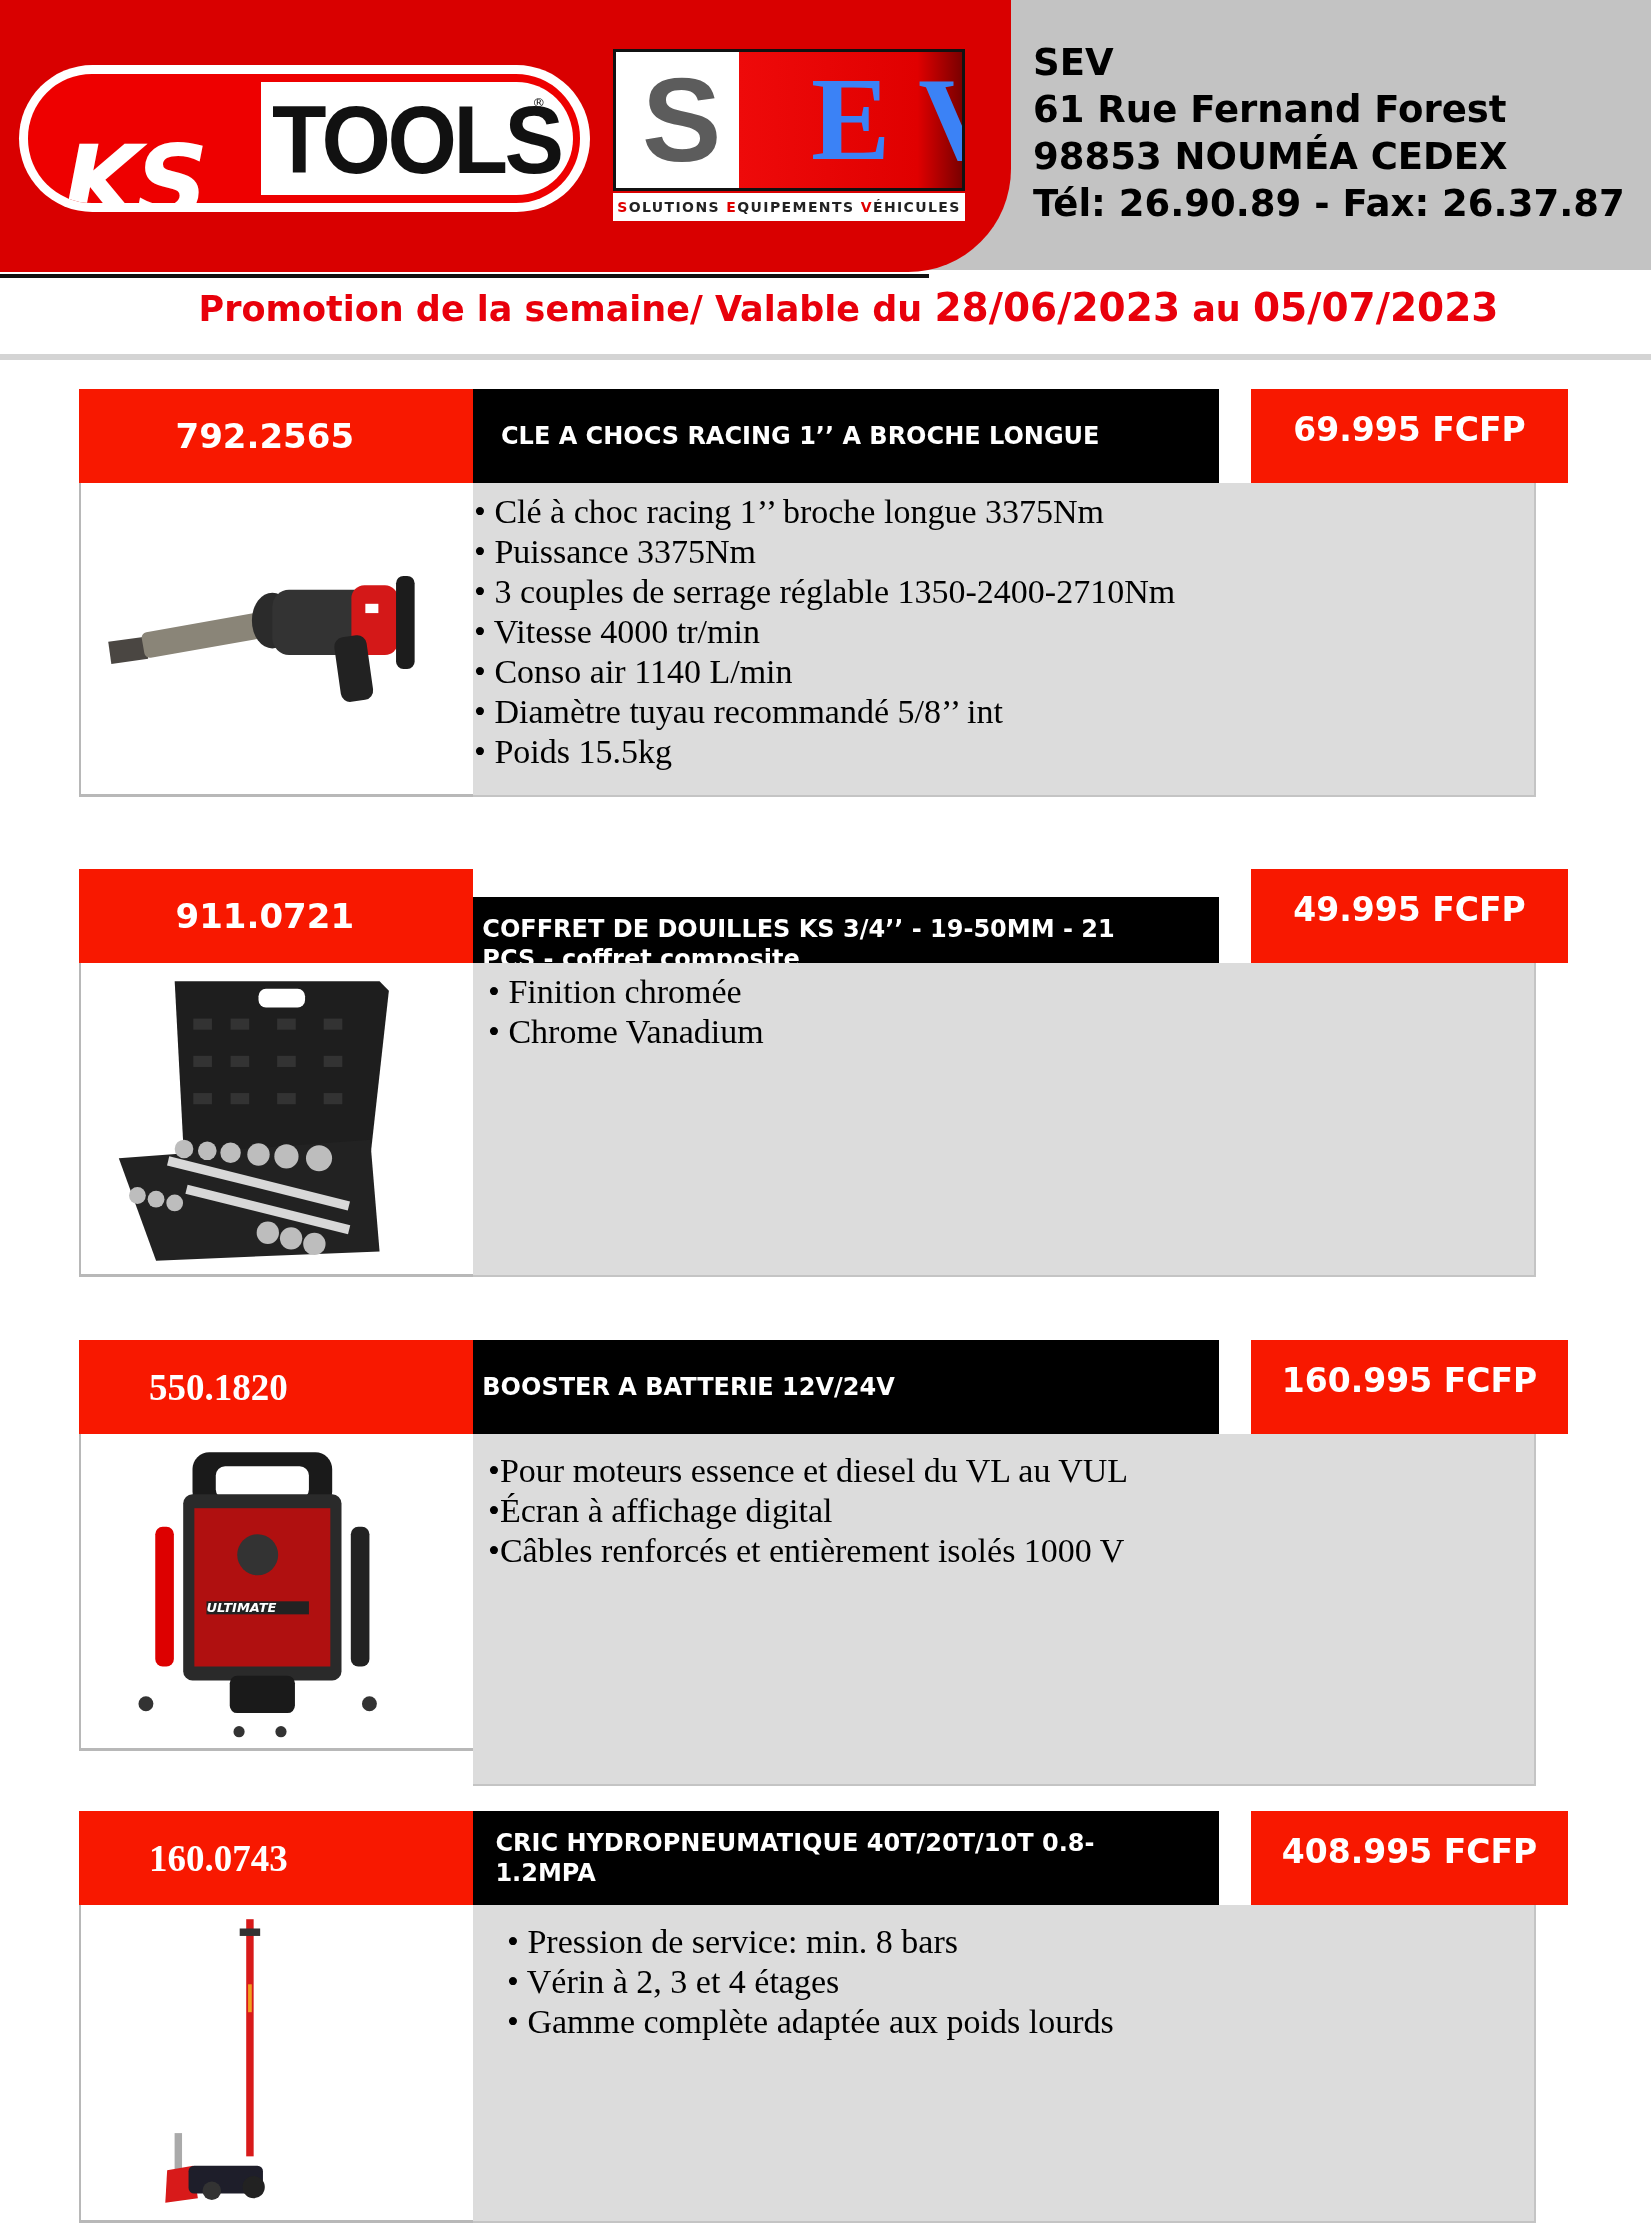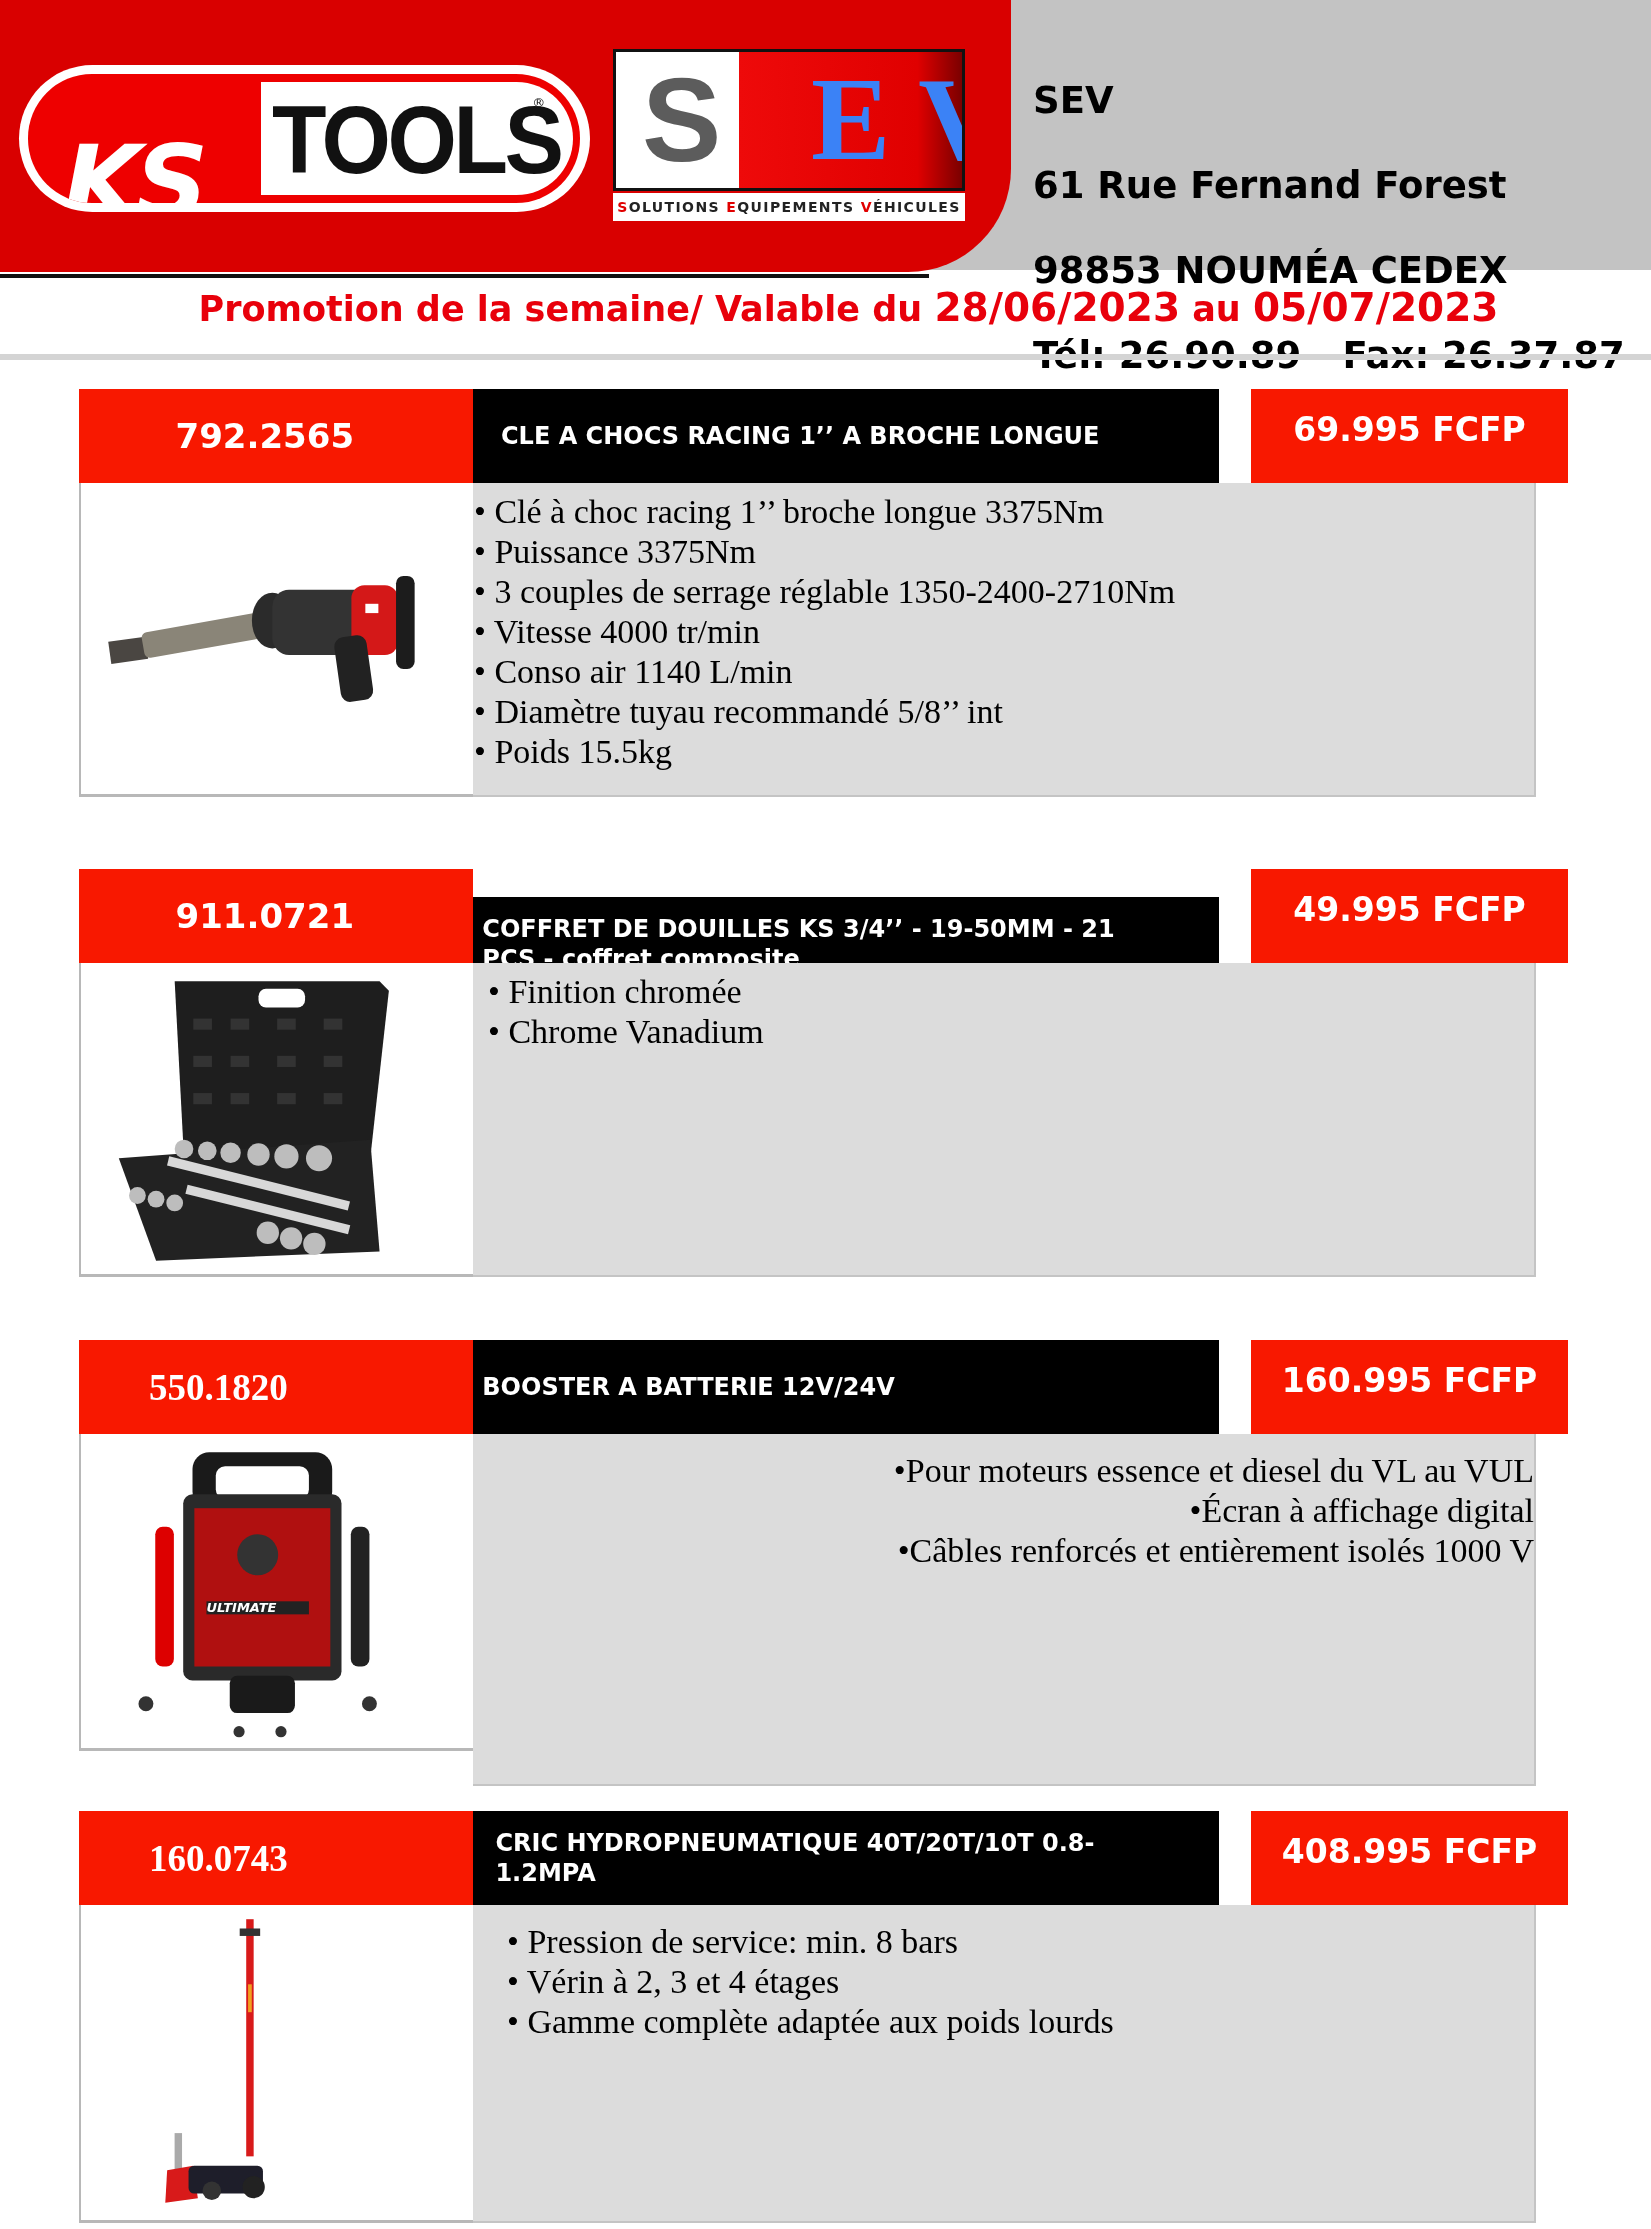--- a/index.html
+++ b/index.html
@@ -19,21 +19,21 @@
 
   .sev-logo { position: absolute; left: 613px; top: 49px; width: 352px; height: 172px; }
   .sev-box { position: absolute; left: 0; top: 0; width: 352px; height: 142px; border: 3.7px solid #111; background: #fff; overflow: hidden; }
   .sev-redpart { position: absolute; left: 123px; top: 0; right: 0; bottom: 0; background: linear-gradient(90deg, #ee0a0a 0%, #e00000 80%, #7a0000 100%); }
   .sev-s { position: absolute; left: 26px; top: 1.9px; font-family: "Liberation Sans", sans-serif; font-weight: bold; font-size: 119px; line-height: 131px; color: #5c5c5c; }
   .sev-ev { position: absolute; left: 147px; top: 1.9px; font-family: Liberation Serif, serif; font-weight: bold; font-size: 119px; line-height: 131px; color: #3b82f6; letter-spacing: 28px; margin-left: 48px; }
   .sev-tag { position: absolute; left: 0; top: 144px; width: 352px; height: 28px; background: #fff; font-family: "DejaVu Sans", sans-serif; font-weight: bold; font-size: 14px; line-height: 28px; letter-spacing: 1.4px; color: #222; white-space: nowrap; text-align: center; }
   .sev-tag .r { color: #e00000; }
 
   .address { position: absolute; left: 1033px; top: 39px; font-family: "DejaVu Sans", sans-serif; font-weight: bold; font-size: 37px; line-height: 47px; color: #000; white-space: nowrap; }
-  .address div { height: 47px; margin-top: 38px; }
+  .address div { height: 47px; }
 
   .divider { position: absolute; left: 0; top: 274px; width: 929px; height: 3.7px; background: #111; }
   .promo { position: absolute; left: 0; top: 280px; width: 1697px; text-align: center; font-family: "DejaVu Sans", sans-serif; font-weight: bold; font-size: 35px; line-height: 56px; color: #e8000b; }
   .promo .big { font-size: 39px; }
   .grey-rule { position: absolute; left: 0; top: 354px; width: 1652px; height: 5.6px; background: #d4d4d4; }
 
   
   .product { position: absolute; left: 79px; width: 1457px; }
   .p-head { position: absolute; left: 0; top: 0; width: 1457px; height: 94px; }
   .p-code { position: absolute; left: 0; top: 0; width: 394px; height: 94px; background: #f81800; color: #fff; font-family: "DejaVu Sans", sans-serif; font-weight: bold; font-size: 34px; display: flex; align-items: center; justify-content: center; padding-right: 22.4px; }
@@ -193,21 +193,21 @@
         <text x="95" y="182" font-family="DejaVu Sans, sans-serif" font-weight="bold" font-style="italic" font-size="14" fill="#fff">ULTIMATE</text>
         <rect x="40" y="90" width="20" height="150" rx="8" fill="#d00"></rect>
         <rect x="250" y="90" width="20" height="150" rx="8" fill="#222"></rect>
         <rect x="120" y="250" width="70" height="40" rx="8" fill="#1a1a1a"></rect>
         <circle cx="30" cy="280" r="8" fill="#333"></circle>
           <circle cx="270" cy="280" r="8" fill="#333"></circle>
         <circle cx="130" cy="310" r="6" fill="#333"></circle>
           <circle cx="175" cy="310" r="6" fill="#333"></circle>
       </svg>
     </div>
-    <div class="p-desc" style="height:352px;padding-left:15px;text-align:right;">
+    <div class="p-desc" style="height:352px;padding-left:15px;">
       <ul style="padding-top:7.5px;">
         <li>•Pour moteurs essence et diesel du VL au VUL</li>
         <li>•Écran à affichage digital</li>
         <li>•Câbles renforcés et entièrement isolés 1000 V</li>
       </ul>
     </div>
   </div>
 </div>
 
 <div class="product" style="top:1811px;height:412px;">

